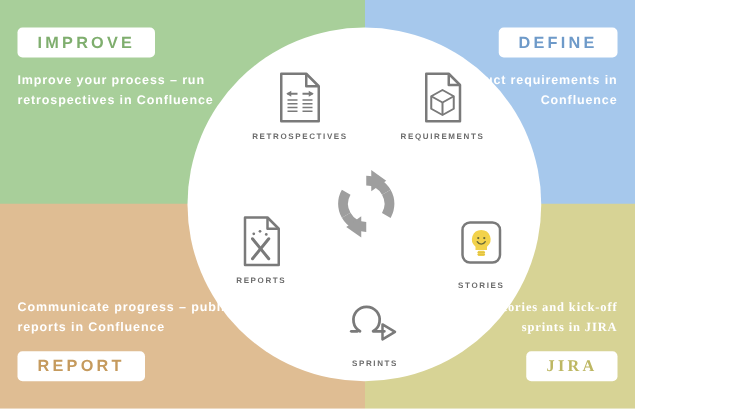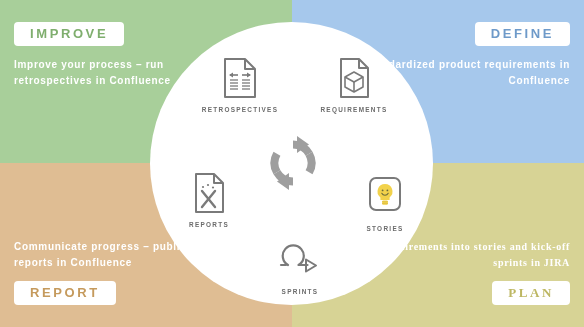--- a/index.html
+++ b/index.html
@@ -4,21 +4,21 @@
 <style>
   * { box-sizing: border-box; margin: 0; padding: 0; }
   html, body {
     width: 584px; height: 327px;
     overflow: hidden;
     font-family: "Liberation Sans", sans-serif;
     background: #ffffff;
   }
   #stage {
     position: relative;
-    width: 584px; height: 327px;
+    width: 508px; height: 327px;
     overflow: hidden;
   }
   
   .quad { position: absolute; width: 292px; height: 164px; }
   #quad-improve { left: 0;     top: 0;     background: #a8cf9a; }
   #quad-define  { left: 292px; top: 0;     background: #a6c8ec; }
   #quad-report  { left: 0;     top: 163px; background: #dfbd93; }
   #quad-plan    { left: 292px; top: 163px; background: #d7d395; }
 
   
@@ -120,21 +120,21 @@
     <span class="badge" id="badge-report">REPORT</span>
   </div>
 
   <div class="corner" id="corner-define">
     <span class="badge" id="badge-define">DEFINE</span>
     <div class="blurb">Standardized product requirements in Confluence</div>
   </div>
 
   <div class="corner" id="corner-plan">
     <div class="blurb">Turn requirements into stories and kick-off sprints in JIRA</div>
-    <span class="badge" id="badge-plan">PLAN</span>
+    <span class="badge" id="badge-plan">JIRA</span>
   </div>
 
   <div id="cycle-icon">
     <svg width="58" height="58" viewBox="0 0 58 58">
       <g fill="#9e9e9e">
         <path d="M29 6.5 a22.5 22.5 0 0 1 19.5 11.3 l-6.9 4 A14.5 14.5 0 0 0 29 14.5 z"></path>
         <path d="M29 51.5 a22.5 22.5 0 0 1 -19.5 -11.3 l6.9 -4 A14.5 14.5 0 0 0 29 43.5 z"></path>
         <path d="M9.5 40.2 a22.5 22.5 0 0 1 0 -22.5 l6.9 4 a14.5 14.5 0 0 0 0 14.5 z"></path>
         <path d="M48.5 17.8 a22.5 22.5 0 0 1 0 22.5 l-6.9 -4 a14.5 14.5 0 0 0 0 -14.5 z"></path>
         <polygon points="33,2 45,10.5 33,19"></polygon>

